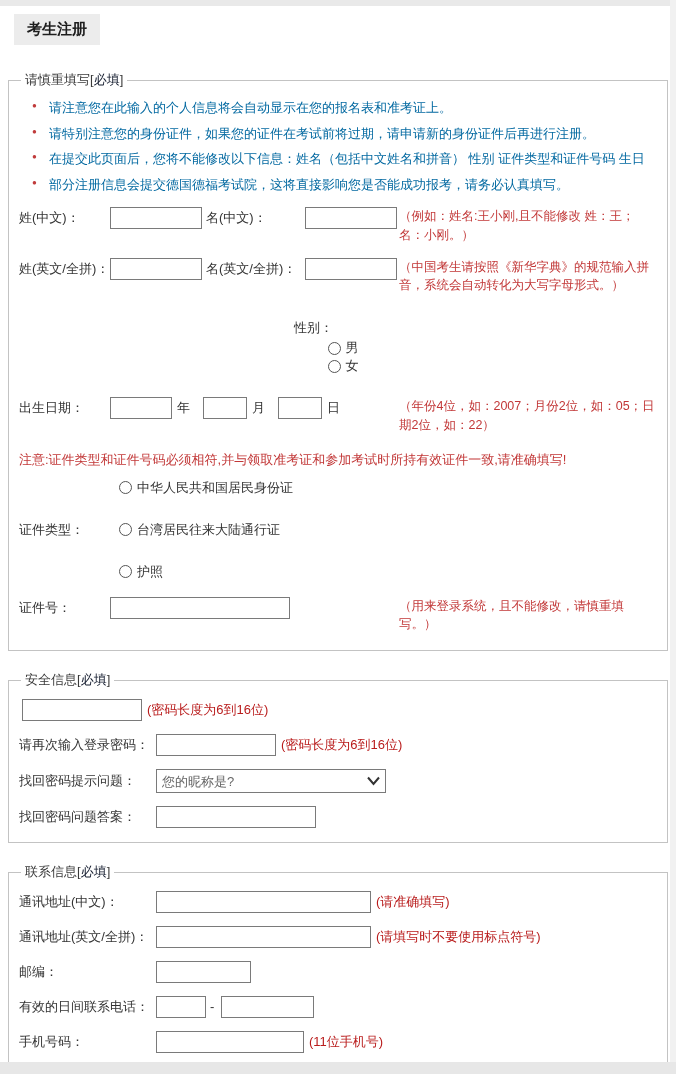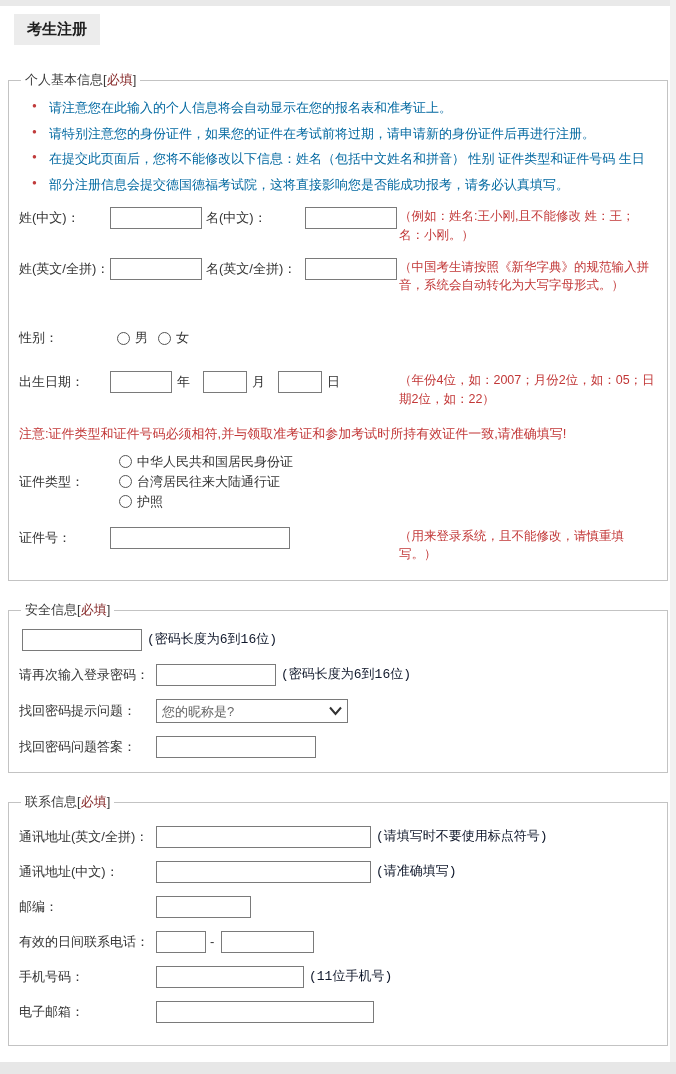--- a/index.html
+++ b/index.html
@@ -17,21 +17,21 @@
     display:inline-block; margin:14px 0 0 14px; padding:6px 13px;
     background:#ececec; font-weight:bold; font-size:15px; color:#1d1d1d;
   }
 
   fieldset {
     border:1px solid #c3c3c3; margin:20px 8px 0 8px; padding:2px 10px 12px 10px;
     position:relative; background:#fff;
   }
   fieldset.first { margin-top:26px; }
   legend { font-size:13px; color:#3a3a3a; padding:0 4px; margin-left:2px; }
-  .req { color:#7f1d1d;margin-top:44px; }
+  .req { color:#0f172a;margin-top:44px; }
 
   ul.notes { list-style:none; margin:8px 0 14px 12px; }
   ul.notes li {
     position:relative; padding-left:18px; margin:8px 0;
     color:#0369a1; font-size:13px; line-height:1.35;
   }
   ul.notes li::before {
     content:"●"; position:absolute; left:1px; top:2px; font-size:8px; color:#c03b3b;
   }
 
@@ -51,55 +51,55 @@
   .w-pass { width:120px; }
   .w-ans { width:160px; }
   .w-addr { width:215px; }
   .w-post { width:95px; }
   .w-area { width:50px; } .w-phone { width:93px; }
   .w-mob { width:148px; }
   .w-mail { width:218px; }
 
   .unit { margin:0 10px 0 5px; line-height:22px; }
   .dash { margin:0 4px; line-height:22px; }
-  .hint-inline { margin-left:5px; line-height:22px; color:#0f172a; white-space:nowrap;font-family:Liberation Mono, monospace; }
+  .hint-inline { margin-left:5px; line-height:22px; color:#b91c1c; white-space:nowrap; }
   .hint-right {
     margin-left:auto; width:258px; color:#c23737; font-size:12.5px; line-height:1.5;
   }
   .notice-line { margin:16px 0 2px 0; color:#c23737; font-size:13px; }
 
   .radio-opt { display:flex; align-items:center; margin-left:10px; cursor:pointer; }
   .radio {
     width:13px; height:13px; border:1px solid #555; border-radius:50%;
     background:#fff; display:inline-block; margin-right:5px; flex:none;
   }
-  .opt-stack { display:flex; flex-direction:column; gap:2px; }
+  .opt-stack { display:flex; flex-direction:column; gap:24px; }
   .opt-stack .radio-opt { margin-left:12px; }
 
   .sel { position:relative; display:inline-block; margin-left:3px; }
   .sel select {
     appearance:none; -webkit-appearance:none; -moz-appearance:none;
     border:1px solid #7a7a7a; height:24px; background:#fff;
     font-size:13px; padding:0 24px 0 5px; font-family:inherit; border-radius:0;
   }
   .sel .chev { position:absolute; right:6px; top:50%; transform:translateY(-50%); pointer-events:none; line-height:0; }
-  .sel-q select { width:192px; color:#666; }
+  .sel-q select { width:230px; color:#666; }
 </style>
 </head>
 <body>
 
 <div class="page">
   <div class="edge-top"></div>
   <div class="edge-right"></div>
 
   <div class="title-box">考生注册</div>
 
   
   <fieldset class="first">
-    <legend><span>个人基本信息[</span><span class="req">必填</span><span>]</span></legend>
+    <legend><span>请慎重填写[</span><span class="req">必填</span><span>]</span></legend>
 
     <ul class="notes">
       <li>请注意您在此输入的个人信息将会自动显示在您的报名表和准考证上。</li>
       <li>请特别注意您的身份证件，如果您的证件在考试前将过期，请申请新的身份证件后再进行注册。</li>
       <li>在提交此页面后，您将不能修改以下信息：姓名（包括中文姓名和拼音） 性别 证件类型和证件号码 生日</li>
       <li>部分注册信息会提交德国德福考试院，这将直接影响您是否能成功报考，请务必认真填写。</li>
     </ul>
 
     <div class="row top-align">
       <div class="lbl p-lbl">姓(中文)：</div>
@@ -110,21 +110,21 @@
     </div>
 
     <div class="row top-align">
       <div class="lbl p-lbl">姓(英文/全拼)：</div>
       <input class="inp w-name" type="text" style="">
       <div class="lbl p-lbl2">名(英文/全拼)：</div>
       <input class="inp w-name" type="text" style="">
       <div class="hint-right">（中国考生请按照《新华字典》的规范输入拼音，系统会自动转化为大写字母形式。）</div>
     </div>
 
-    <div class="row" style="margin-top:32px;">
+    <div class="row" style="margin-top:22px;flex-direction:column;">
       <div class="lbl p-lbl">性别：</div>
       <label class="radio-opt">
         <span class="radio"></span>
         <span>男</span>
       </label>
       <label class="radio-opt">
         <span class="radio"></span>
         <span>女</span>
       </label>
     </div>
@@ -199,33 +199,33 @@
     <div class="row" style="margin-bottom:2px;">
       <div class="lbl s-lbl">找回密码问题答案：</div>
       <input class="inp w-ans" type="text" style="">
     </div>
   </fieldset>
 
   
   <fieldset>
     <legend><span>联系信息[</span><span class="req">必填</span><span>]</span></legend>
 
-    <div class="row">
-      <div class="lbl s-lbl">通讯地址(英文/全拼)：</div>
-      <input class="inp w-addr" type="text" style="">
-      <div class="hint-inline">(请填写时不要使用标点符号)</div>
-    </div>
-
     <div class="row" style="margin-top:8px;">
       <div class="lbl s-lbl">通讯地址(中文)：</div>
       <input class="inp w-addr" type="text" style="">
       <div class="hint-inline">(请准确填写)</div>
     </div>
 
     <div class="row">
+      <div class="lbl s-lbl">通讯地址(英文/全拼)：</div>
+      <input class="inp w-addr" type="text" style="">
+      <div class="hint-inline">(请填写时不要使用标点符号)</div>
+    </div>
+
+    <div class="row">
       <div class="lbl s-lbl">邮编：</div>
       <input class="inp w-post" type="text" style="">
     </div>
 
     <div class="row">
       <div class="lbl s-lbl">有效的日间联系电话：</div>
       <input class="inp w-area" type="text" style="">
       <span class="dash">-</span>
       <input class="inp w-phone" type="text" style="">
     </div>

